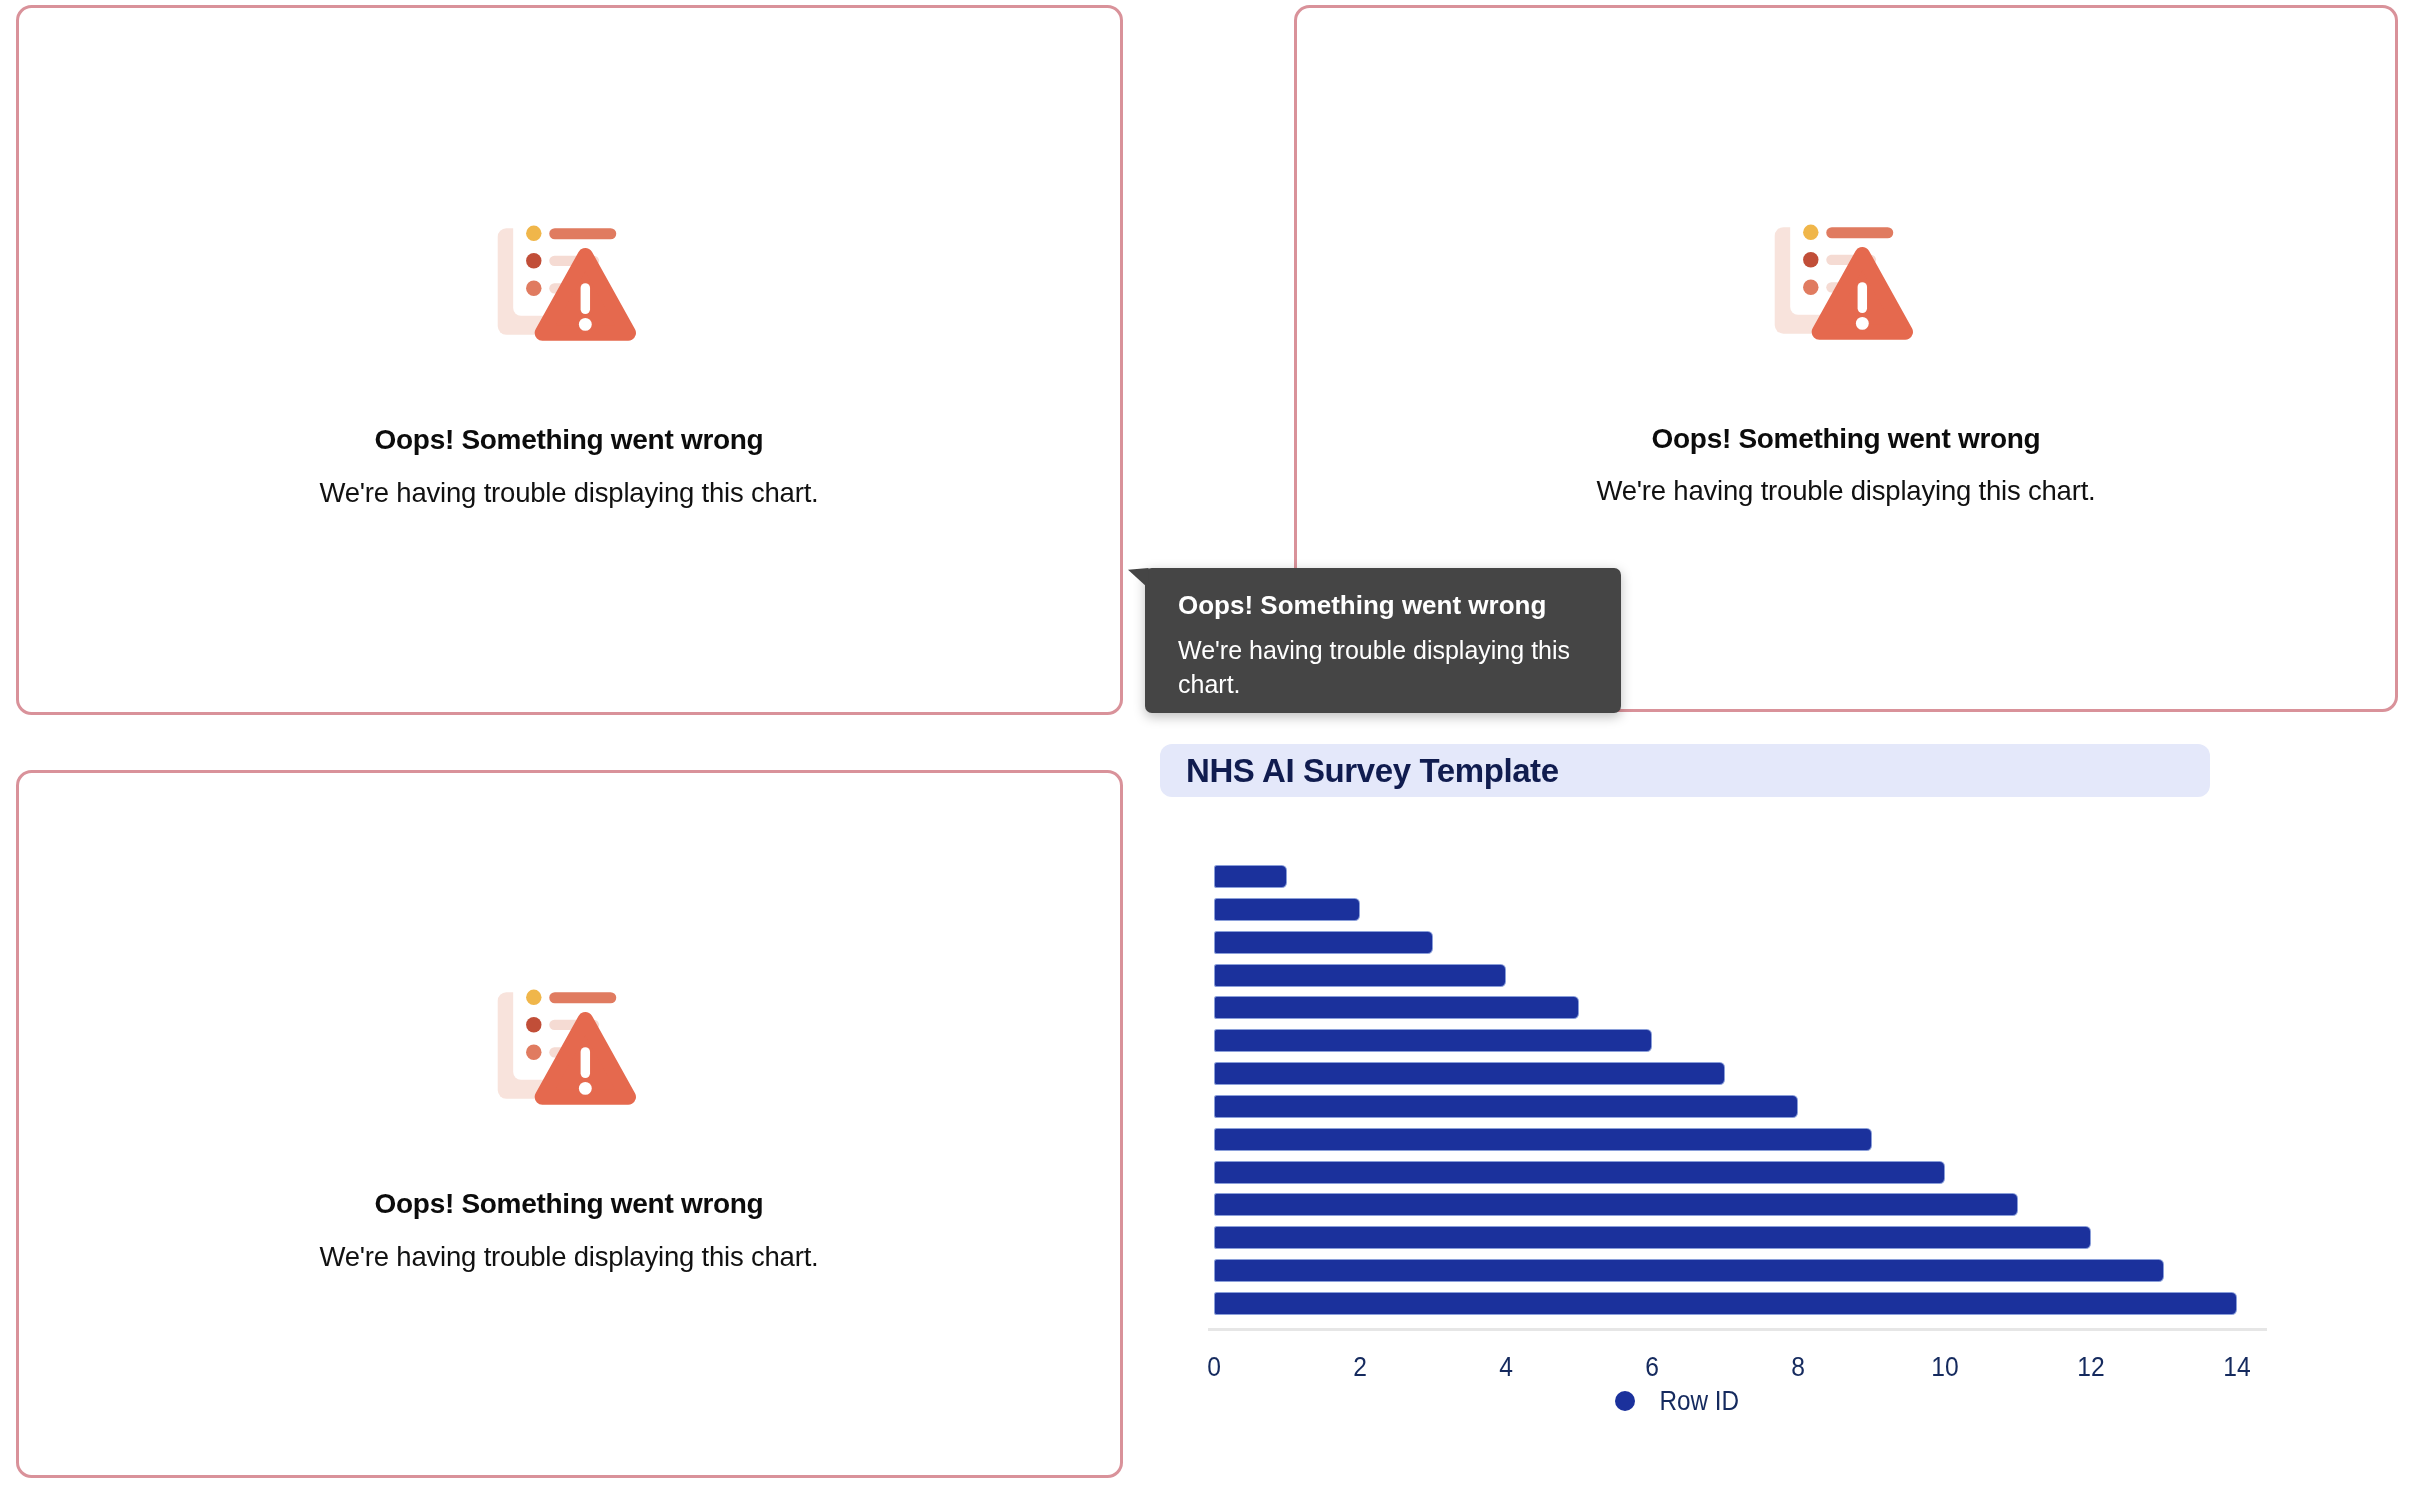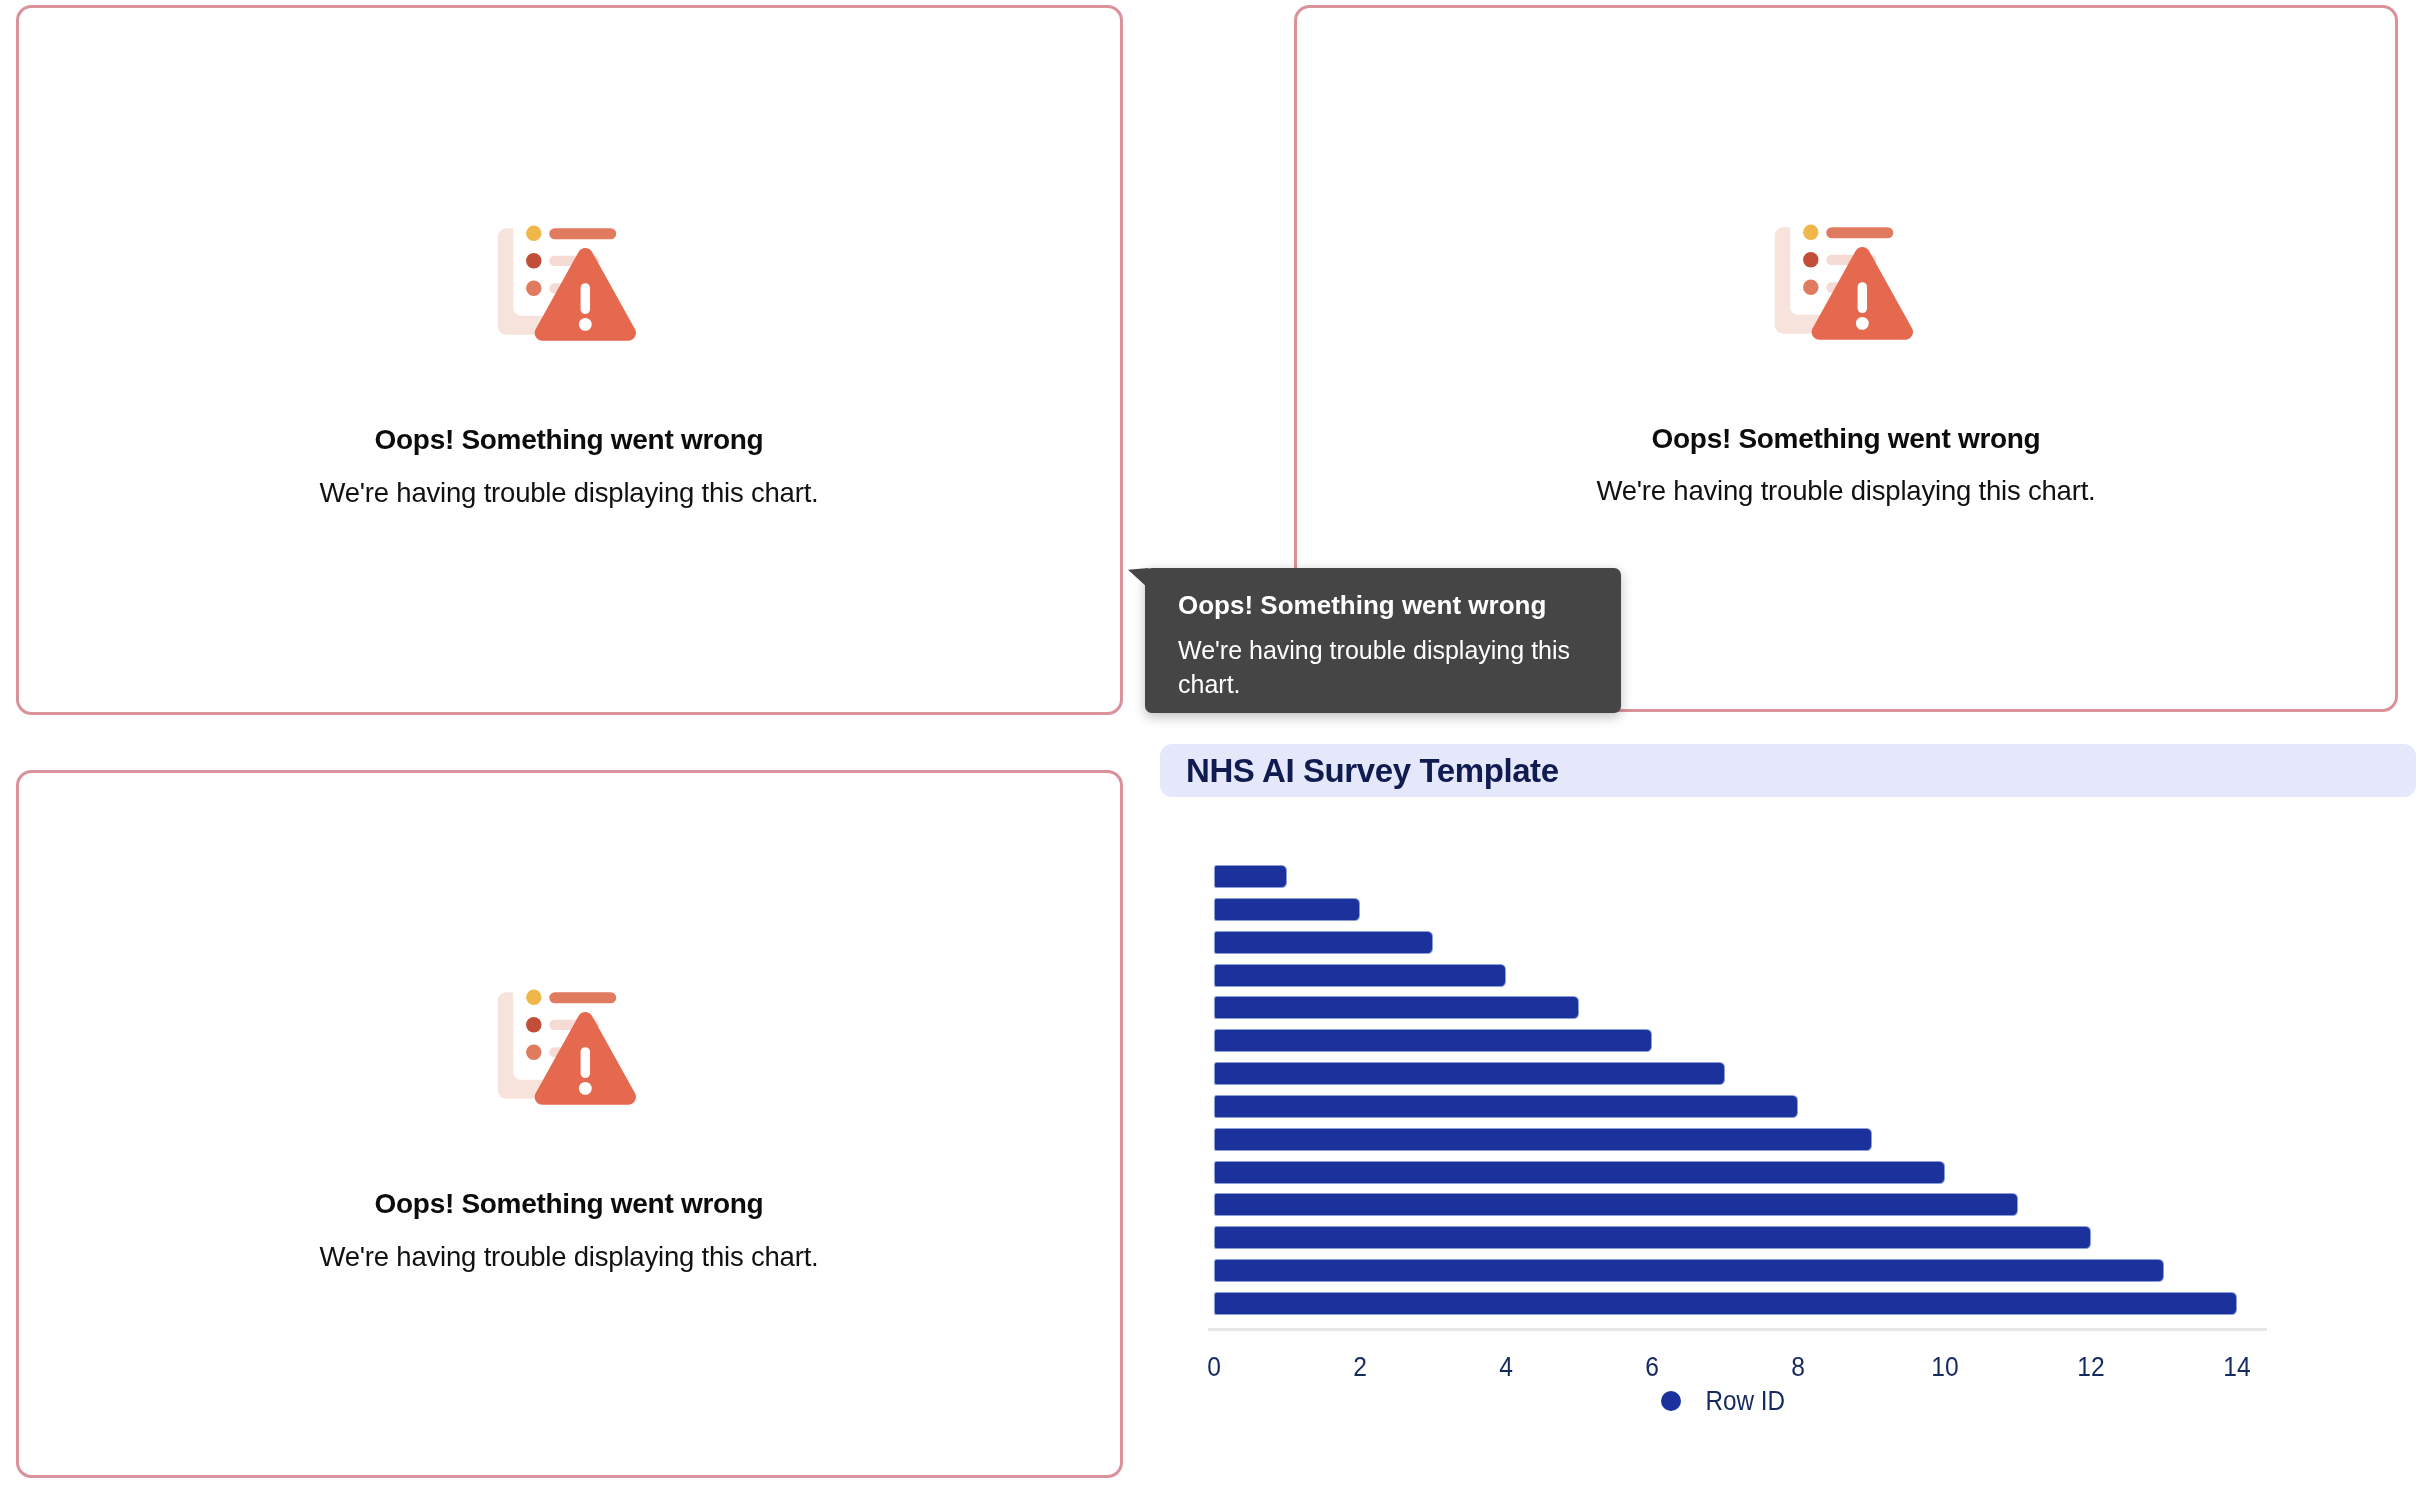--- a/index.html
+++ b/index.html
@@ -38,21 +38,21 @@
   }
   .tooltip .pointer{
     position:absolute;left:-17px;top:0px;width:20.6px;height:20.6px;background:#454545;
     clip-path:polygon(0 8%, 100% 0, 100% 100%);
   }
   .tooltip-title{font-size:26px;font-weight:bold;margin:0 0 12px 0;}
   .tooltip-message{font-size:25px;line-height:34px;margin:0;max-width:404px;}
 
   
   .chart-title-bar{
-    position:absolute;left:1160px;top:744px;width:1256px;height:53px;
+    position:absolute;left:1160px;top:744px;width:1050px;height:53px;
     background:#E4E8FA;border-radius:12px;
     display:flex;align-items:center;box-sizing:border-box;padding-left:26px;
   }
   .chart-title{
     font-size:33px;font-weight:bold;color:#101C4F;letter-spacing:-0.4px;
   }
   .plot{position:absolute;left:1214px;top:865px;width:1040px;height:460px;}
   .bar{
     position:absolute;left:0;height:23px;background:#1B319C;
     border:0.9px solid rgba(158,178,228,0.85);
@@ -61,21 +61,21 @@
   .axis-line{
     position:absolute;left:1208px;top:1328px;width:1059px;height:2.6px;
     background:#E6E6E6;
   }
   .ticks{position:absolute;left:1214px;top:1351px;width:1040px;height:34px;}
   .tick{
     position:absolute;transform:translateX(-50%) scaleX(0.88);
     font-size:28px;color:#152A5E;white-space:nowrap;
   }
   .legend{
-    position:absolute;left:1214px;top:1384px;width:1023px;height:34px;
+    position:absolute;left:1168px;top:1384px;width:1023px;height:34px;
     display:flex;align-items:center;justify-content:center;gap:20px;
   }
   .legend-dot{width:20px;height:20px;border-radius:50%;background:#1B319C;}
   .legend-label{
     font-size:27px;color:#152A5E;display:inline-block;transform:scaleX(0.9);
   }
 </style>
 </head>
 <body>
 

